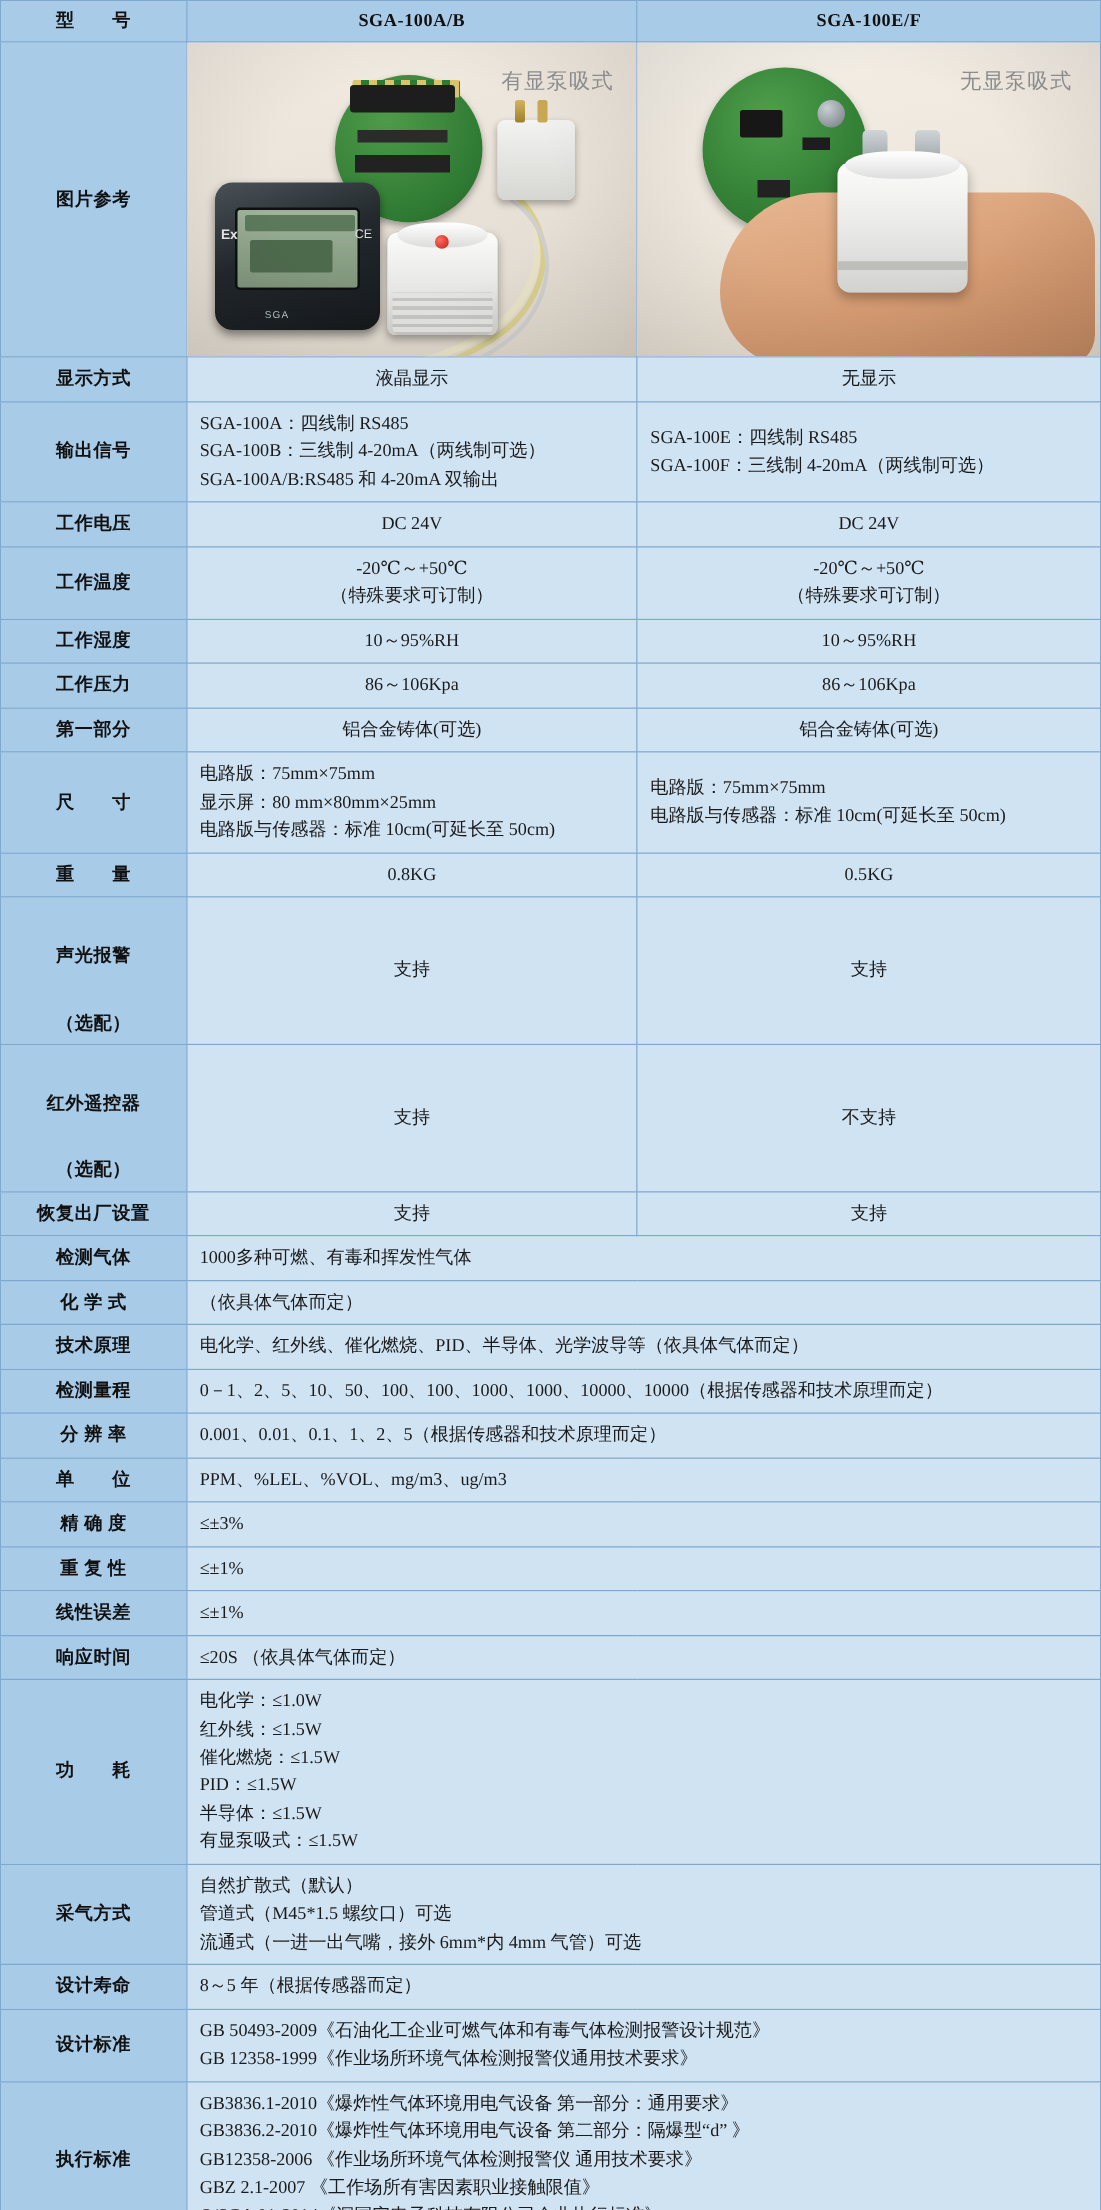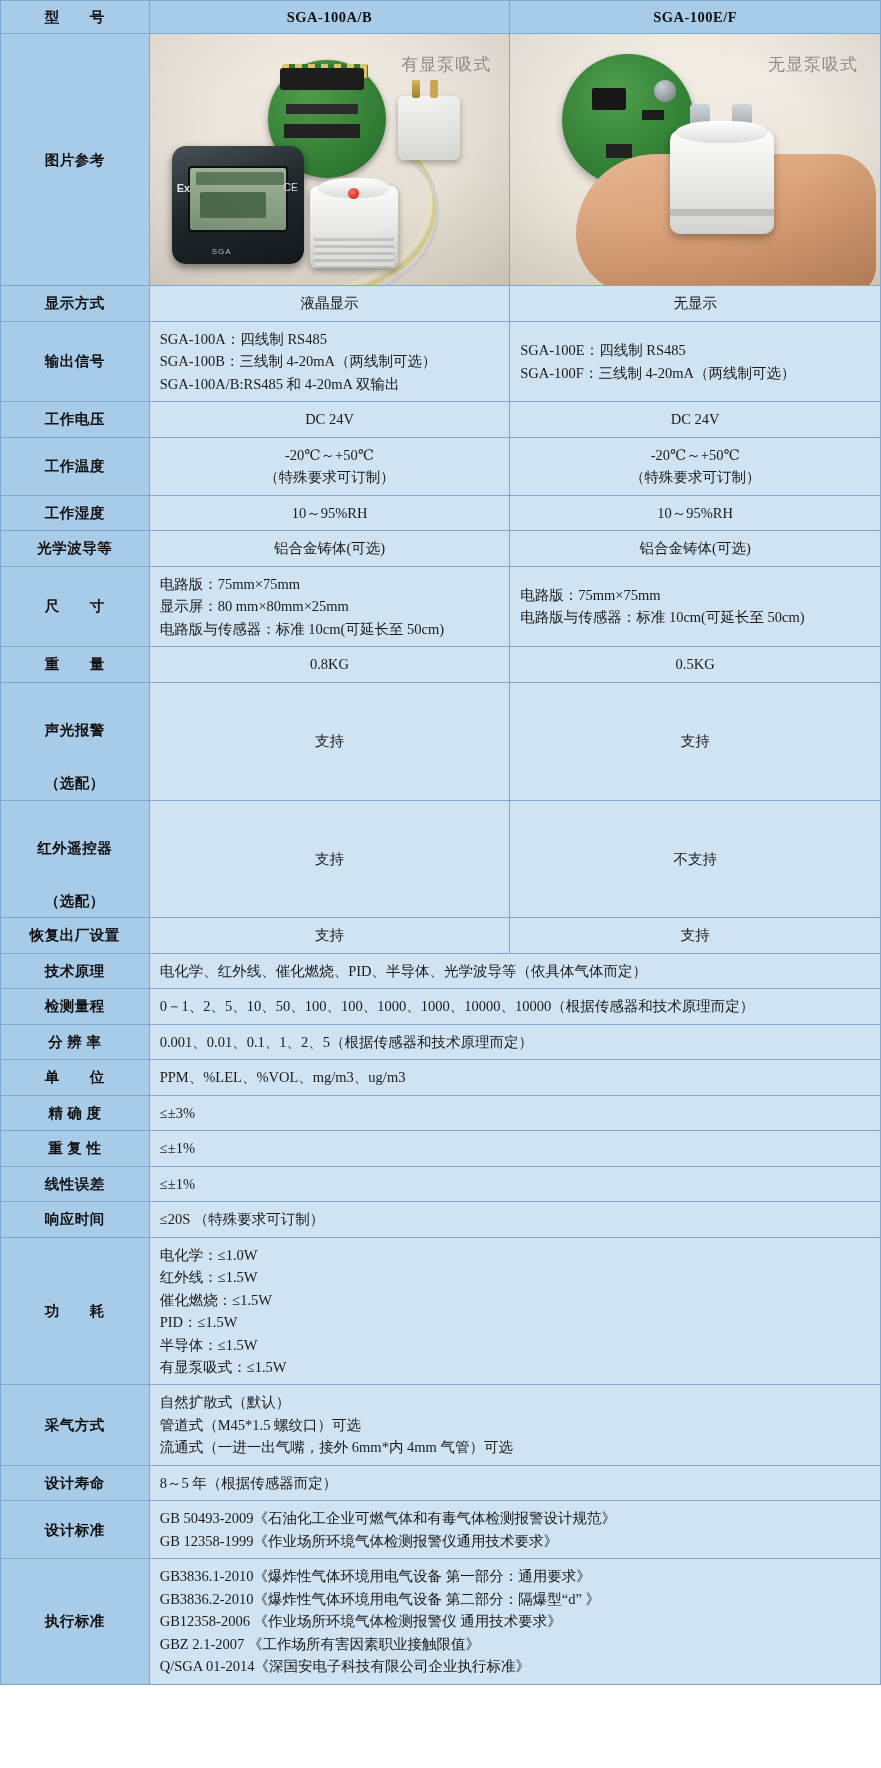--- a/index.html
+++ b/index.html
@@ -387,23 +387,32 @@
     <tr>
       <td class="label">工作湿度</td>
       <td class="ctr">
         <span class="line">10～95%RH</span>
       </td>
       <td class="ctr">
         <span class="line">10～95%RH</span>
       </td>
     </tr>
 
-
-    <tr>
-      <td class="label">光学波导等</td>
+    <tr>
+      <td class="label">工作压力</td>
+      <td class="ctr">
+        <span class="line">86～106Kpa</span>
+      </td>
+      <td class="ctr">
+        <span class="line">86～106Kpa</span>
+      </td>
+    </tr>
+
+    <tr>
+      <td class="label">第一部分</td>
       <td class="ctr">
         <span class="line">铝合金铸体(可选)</span>
       </td>
       <td class="ctr">
         <span class="line">铝合金铸体(可选)</span>
       </td>
     </tr>
 
     <tr>
       <td class="label">尺　　寸</td>
@@ -458,21 +467,33 @@
     <tr>
       <td class="label">恢复出厂设置</td>
       <td class="ctr">
         <span class="line">支持</span>
       </td>
       <td class="ctr">
         <span class="line">支持</span>
       </td>
     </tr>
 
-
+    <tr>
+      <td class="label">检测气体</td>
+      <td class="left" colspan="2">
+        <span class="line">1000多种可燃、有毒和挥发性气体</span>
+      </td>
+    </tr>
+
+    <tr>
+      <td class="label">化 学 式</td>
+      <td class="left" colspan="2">
+        <span class="line">（依具体气体而定）</span>
+      </td>
+    </tr>
 
     <tr>
       <td class="label">技术原理</td>
       <td class="left" colspan="2">
         <span class="line">电化学、红外线、催化燃烧、PID、半导体、光学波导等（依具体气体而定）</span>
       </td>
     </tr>
 
     <tr>
       <td class="label">检测量程</td>
@@ -512,21 +533,21 @@
     <tr>
       <td class="label">线性误差</td>
       <td class="left" colspan="2">
         <span class="line">≤±1%</span>
       </td>
     </tr>
 
     <tr>
       <td class="label">响应时间</td>
       <td class="left" colspan="2">
-        <span class="line">≤20S  （特殊要求可订制）</span>
+        <span class="line">≤20S  （依具体气体而定）</span>
       </td>
     </tr>
 
     <tr>
       <td class="label">功　　耗</td>
       <td class="left" colspan="2">
         <span class="line">电化学：≤1.0W</span>
         <span class="line">红外线：≤1.5W</span>
         <span class="line">催化燃烧：≤1.5W</span>
         <span class="line">PID：≤1.5W</span>

